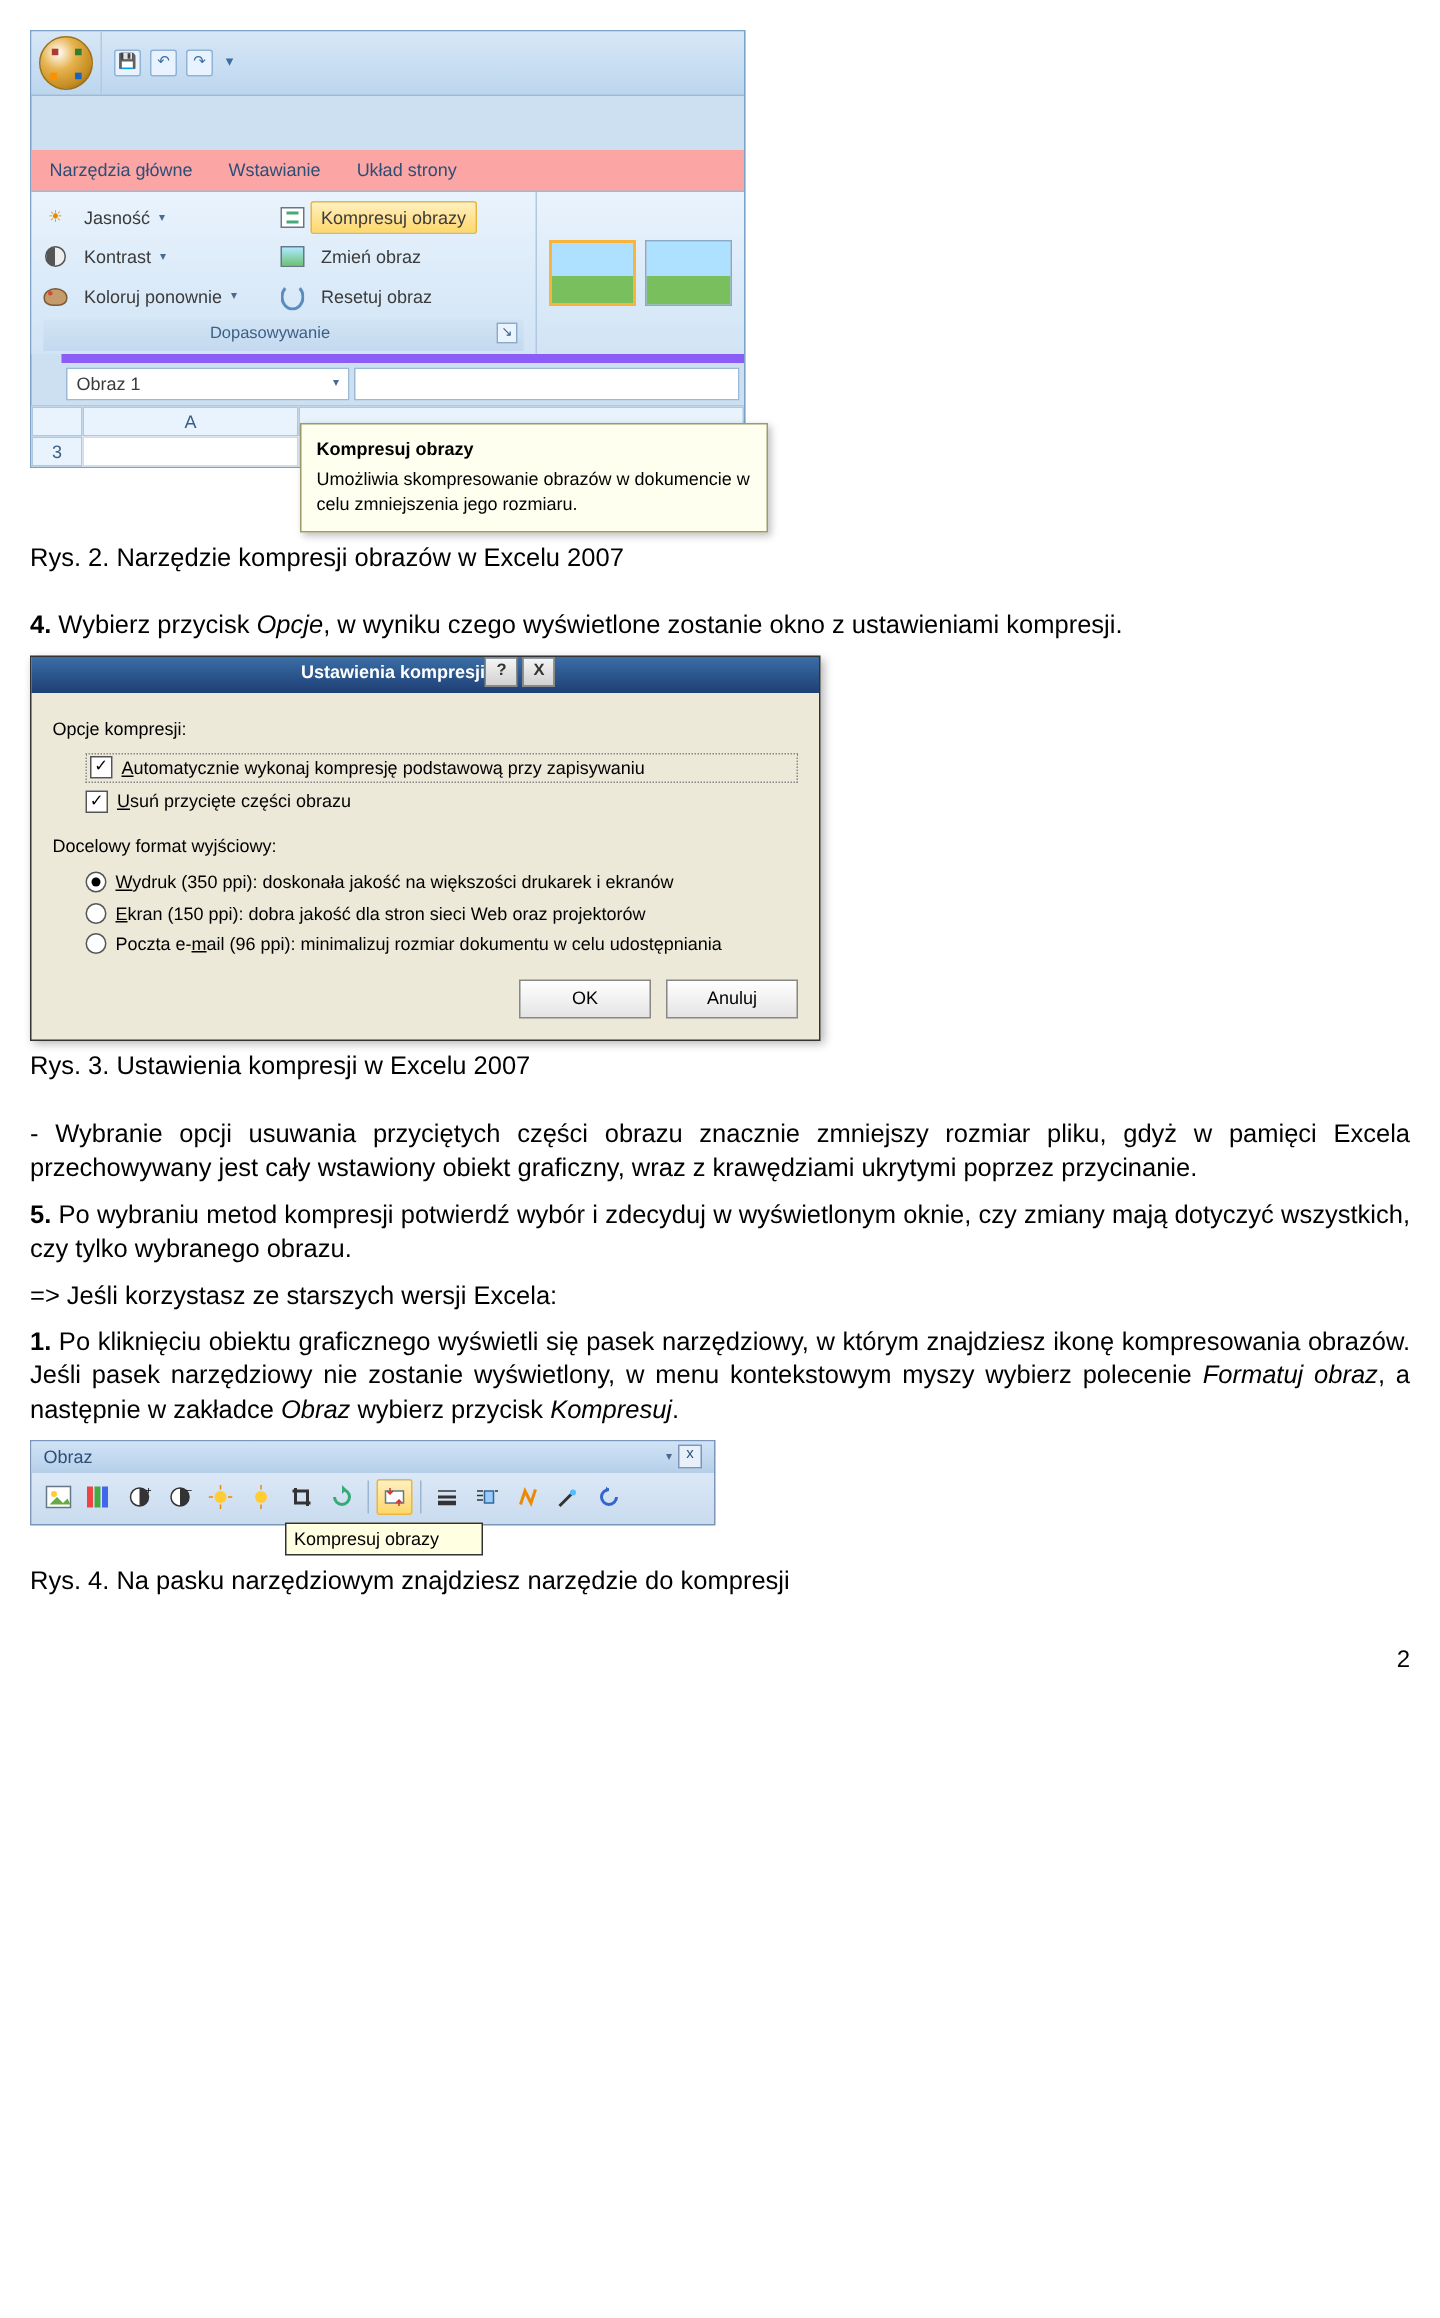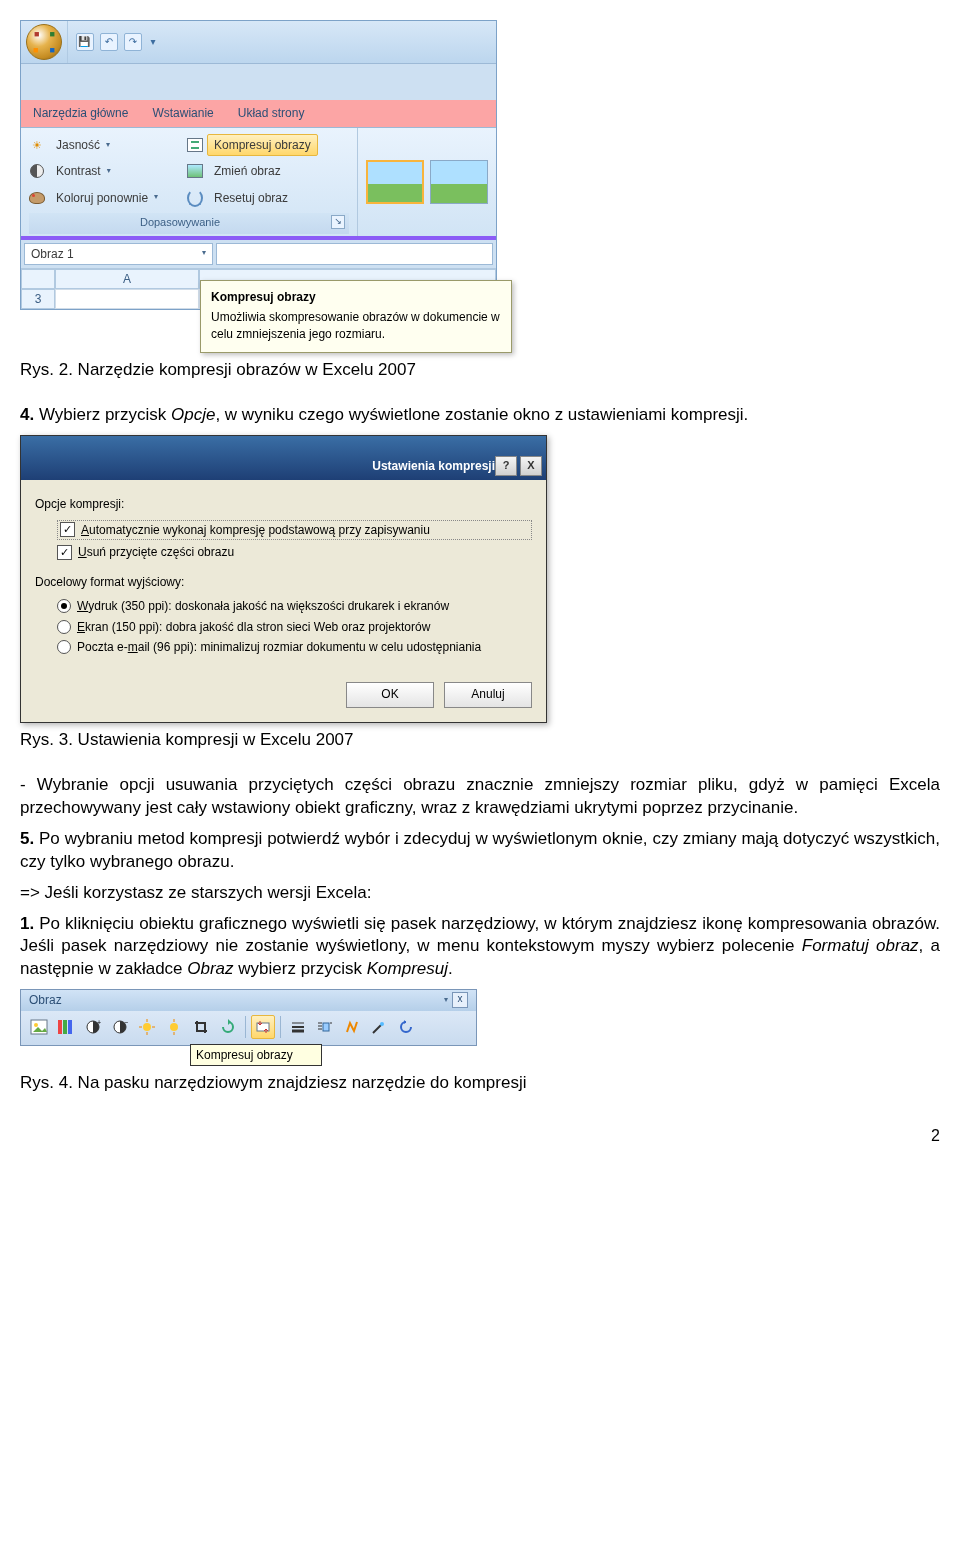--- a/index.html
+++ b/index.html
@@ -33,47 +33,47 @@
 .compress-ic:before,.compress-ic:after{content:"";position:absolute;background:#4a7;left:3px;right:3px;height:2px;}
 .compress-ic:before{top:2px;}.compress-ic:after{bottom:2px;}
 .change-ic{width:14px;height:12px;border:1px solid #678;background:linear-gradient(#aee9ff,#6ec177);}
 .reset-ic{width:14px;height:14px;border:2px solid #5a8cc0;border-top-color:transparent;border-radius:50%;}
 .dd{font-size:8px;color:#4a6b8e;margin-left:2px;}
 .styles-grp{display:flex;align-items:center;gap:6px;padding:6px 8px;}
 .thumb{width:56px;height:42px;border:1px solid #8aa9c7;background:linear-gradient(#aee0ff 55%,#7abf5e 55%);position:relative;}
 .thumb.sel{outline:2px solid #f8b43c;outline-offset:-2px;}
 .grp-label{text-align:center;font-size:11px;color:#3c5f85;padding:2px 0 4px;background:linear-gradient(#d1e4f5,#c4d9ef);}
 .tinyexp{float:right;margin-right:4px;font-size:9px;border:1px solid #8aa9c7;width:12px;height:12px;text-align:center;line-height:10px;background:#eaf4ff;}
-.fig1-sheet{display:flex;border-top:4px solid #8b5cf6;}
+.fig1-sheet{display:flex;border-top:6px solid #8b5cf6;margin-left:20px;}
 .namebox{width:175px;background:#fff;border:1px solid #9cb9d6;margin:3px;padding:2px 6px;display:flex;justify-content:space-between;align-items:center;}
 .fxbar{flex:1;background:#fff;border:1px solid #9cb9d6;margin:3px 3px 3px 0;}
 .colheads{display:flex;border-top:1px solid #b1c9e0;}
 .rownum{width:32px;border:1px solid #b1c9e0;background:#e9f3fd;text-align:center;padding:1px 0;font-size:12px;color:#3c5f85;}
 .colhead{width:142px;border:1px solid #b1c9e0;background:#e9f3fd;text-align:center;padding:1px 0;color:#3c5f85;}
 .cellrow{display:flex;}
 .cell{border:1px solid #d0dce8;background:#fff;height:18px;}.w142{width:142px;}
 
 .tooltip{position:relative;left:180px;top:-30px;width:290px;background:#fffff0;border:1px solid #9a9a6a;padding:8px 10px 10px;font-size:12px;box-shadow:2px 2px 5px rgba(0,0,0,.25);margin-bottom:-30px;}
 .tooltip .tt-title{font-weight:bold;margin-bottom:4px;}
 
 .caption{margin:6px 0 22px;}
 
 
 .dlg{width:525px;border:1px solid #333;background:#ece9d8;font-family:Tahoma,sans-serif;font-size:12px;box-shadow:2px 2px 6px rgba(0,0,0,.3);margin-bottom:4px;}
-.dlg-titlebar{display:flex;align-items:center;justify-content:flex-end;background:linear-gradient(#3a6ea5,#1e3f75);color:#fff;padding:20px 4px 4px 8px;font-weight:bold;}
+.dlg-titlebar{display:flex;align-items:center;justify-content:center;background:linear-gradient(#3a6ea5,#1e3f75);color:#fff;padding:0 4px 4px 8px;font-weight:bold;}
 .dlg-titlebar .winbtns{display:flex;gap:3px;}
 .winbtn{width:20px;height:18px;background:linear-gradient(#f5f5f5,#d0d0d0);border:1px solid #888;text-align:center;line-height:16px;color:#333;font-family:Arial;font-size:11px;}
 .dlg-body{padding:12px 14px 14px;}
 .dlg-body .lbl{margin:4px 0 8px;}
 .cb-row,.rb-row{display:flex;align-items:center;gap:6px;margin:4px 0 4px 22px;}
 .cb{width:13px;height:13px;border:1px solid #555;background:#fff;display:flex;align-items:center;justify-content:center;font-size:11px;color:#000;}
 .rb{width:12px;height:12px;border:1px solid #555;border-radius:50%;background:#fff;display:flex;align-items:center;justify-content:center;}
 .rb .dot{width:6px;height:6px;border-radius:50%;background:#000;}
 .cb-row.first-opt{border:1px dotted #888;padding:1px 2px;}
-.dlg-btns{display:flex;justify-content:flex-end;gap:10px;margin-top:27px;}
+.dlg-btns{display:flex;justify-content:flex-end;gap:10px;margin-top:16px;}
 .dlg-btn{width:86px;height:24px;border:1px solid #888;background:linear-gradient(#fff,#e4e4e4);text-align:center;line-height:22px;}
 .u{text-decoration:underline;}
 
 .body-p{text-align:justify;margin:8px 0;}
 .bold{font-weight:bold;}
 .ital{font-style:italic;}
 
 
 .tbwrap{display:inline-block;}
 .tb{border:1px solid #7a96b8;background:linear-gradient(#e7f0fb,#c9dbef);font-family:Tahoma,sans-serif;font-size:12px;width:455px;}

